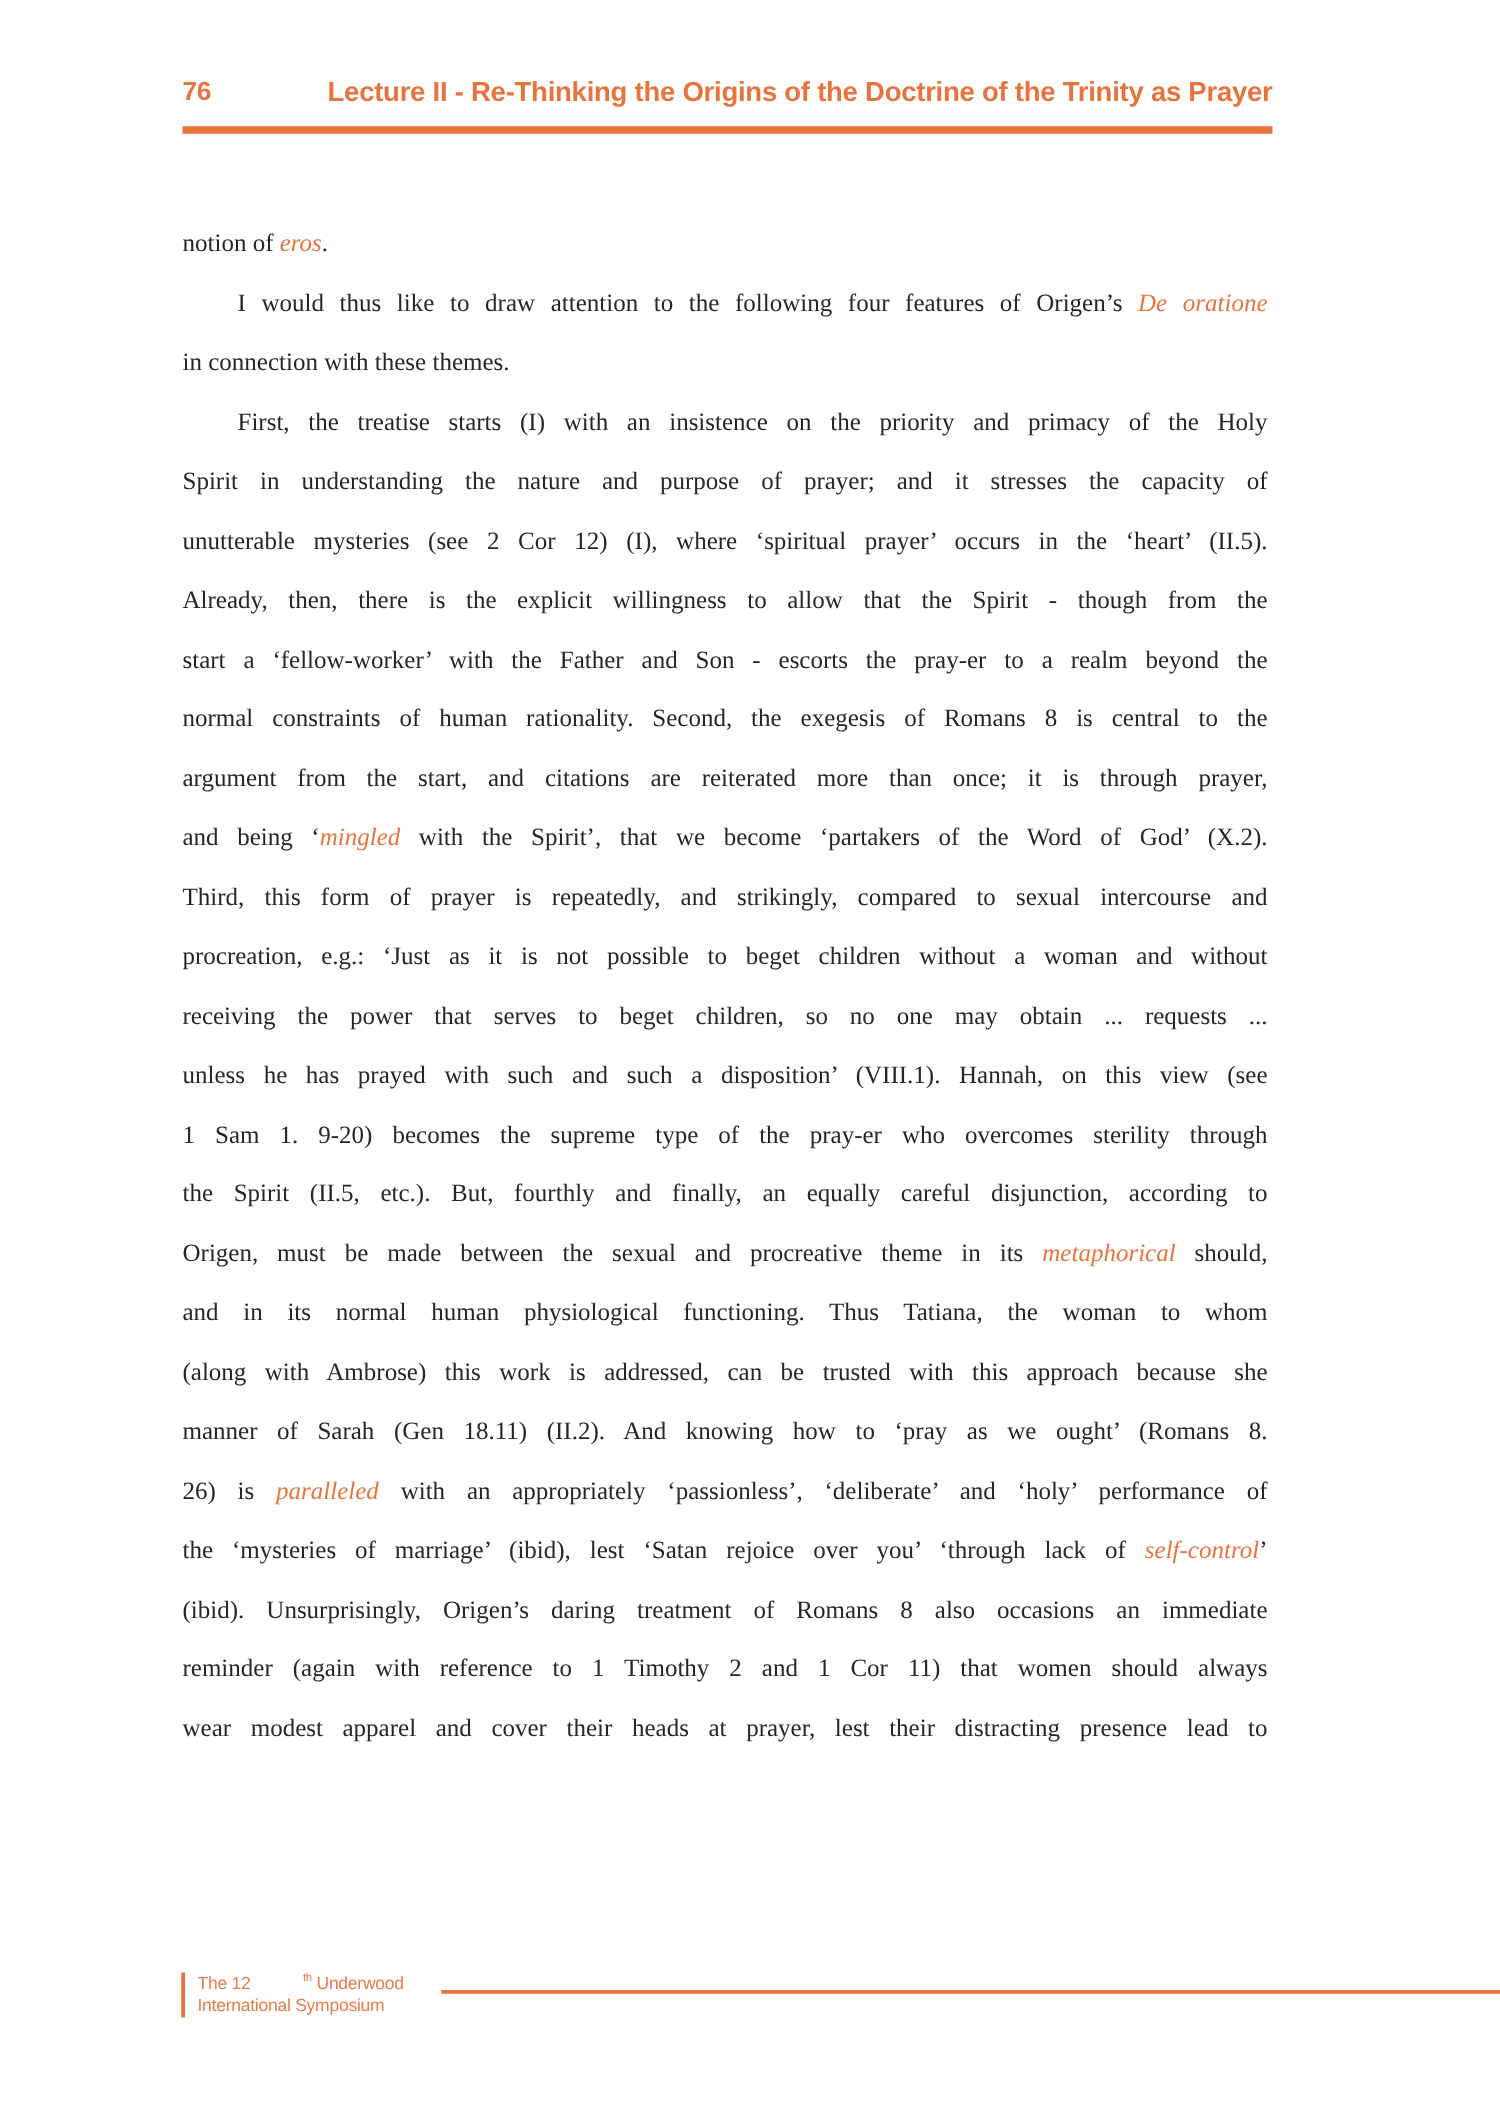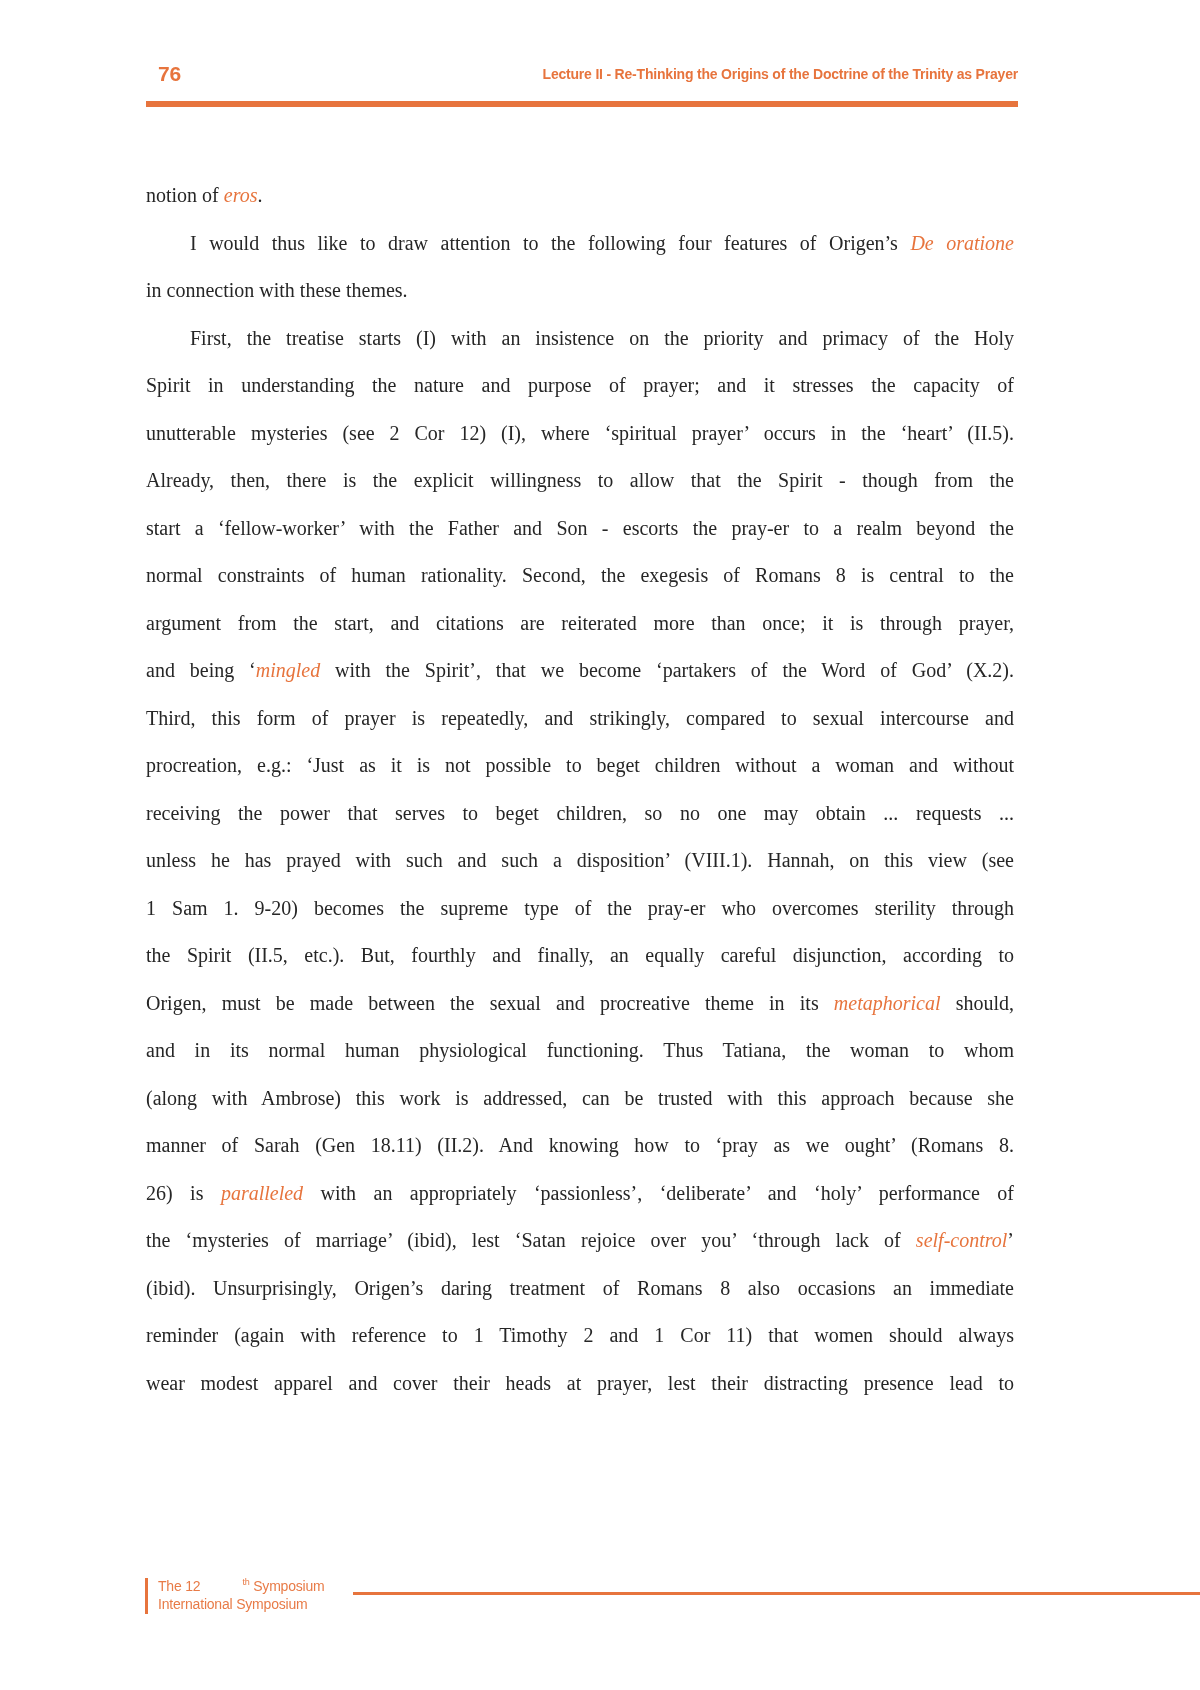--- a/index.html
+++ b/index.html
@@ -25,24 +25,23 @@
     justify-content: space-between;
     align-items: flex-end;
     color: #E7743D;
     font-family: "Liberation Sans", sans-serif;
     font-weight: 700;
     letter-spacing: -0.2px;
   }
   .page-number {
     font-size: 21px;
     line-height: 24px;
-    margin-left: 12px;
   }
   .header-title {
-    font-size: 14px;
+    font-size: 22px;
     line-height: 24px;
     text-align: right;
   }
   .header-rule {
     position: absolute;
     left: 146px;
     top: 101px;
     width: 872px;
     height: 6px;
     background: #E7743D;
@@ -143,18 +142,18 @@
       <div class="line"><span>manner of Sarah (Gen 18.11) (II.2).  And knowing how to ‘pray as we ought’ (Romans 8.</span></div>
       <div class="line"><span>26) is </span><span class="accent">paralleled</span><span> with an appropriately ‘passionless’, ‘deliberate’ and ‘holy’ performance of</span></div>
       <div class="line"><span>the ‘mysteries of marriage’ (ibid), lest ‘Satan rejoice over you’ ‘through lack of </span><span class="accent">self-control</span><span>’</span></div>
       <div class="line"><span>(ibid).  Unsurprisingly, Origen’s daring treatment of Romans 8 also occasions an immediate</span></div>
       <div class="line"><span>reminder (again with reference to 1 Timothy 2 and 1 Cor 11) that women should always</span></div>
       <div class="line"><span>wear modest apparel and cover their heads at prayer, lest their distracting presence lead to</span></div>
     </div>
 
   <div class="footer-bar"></div>
   <div class="footer-text">
-    <div><span>The 12</span><span class="sup">th</span><span> Symposium</span></div>
+    <div><span>The 12</span><span class="sup">th</span><span> Underwood</span></div>
     <div>International Symposium</div>
   </div>
   <div class="footer-rule"></div>
 
 </div>
 
 </body></html>

